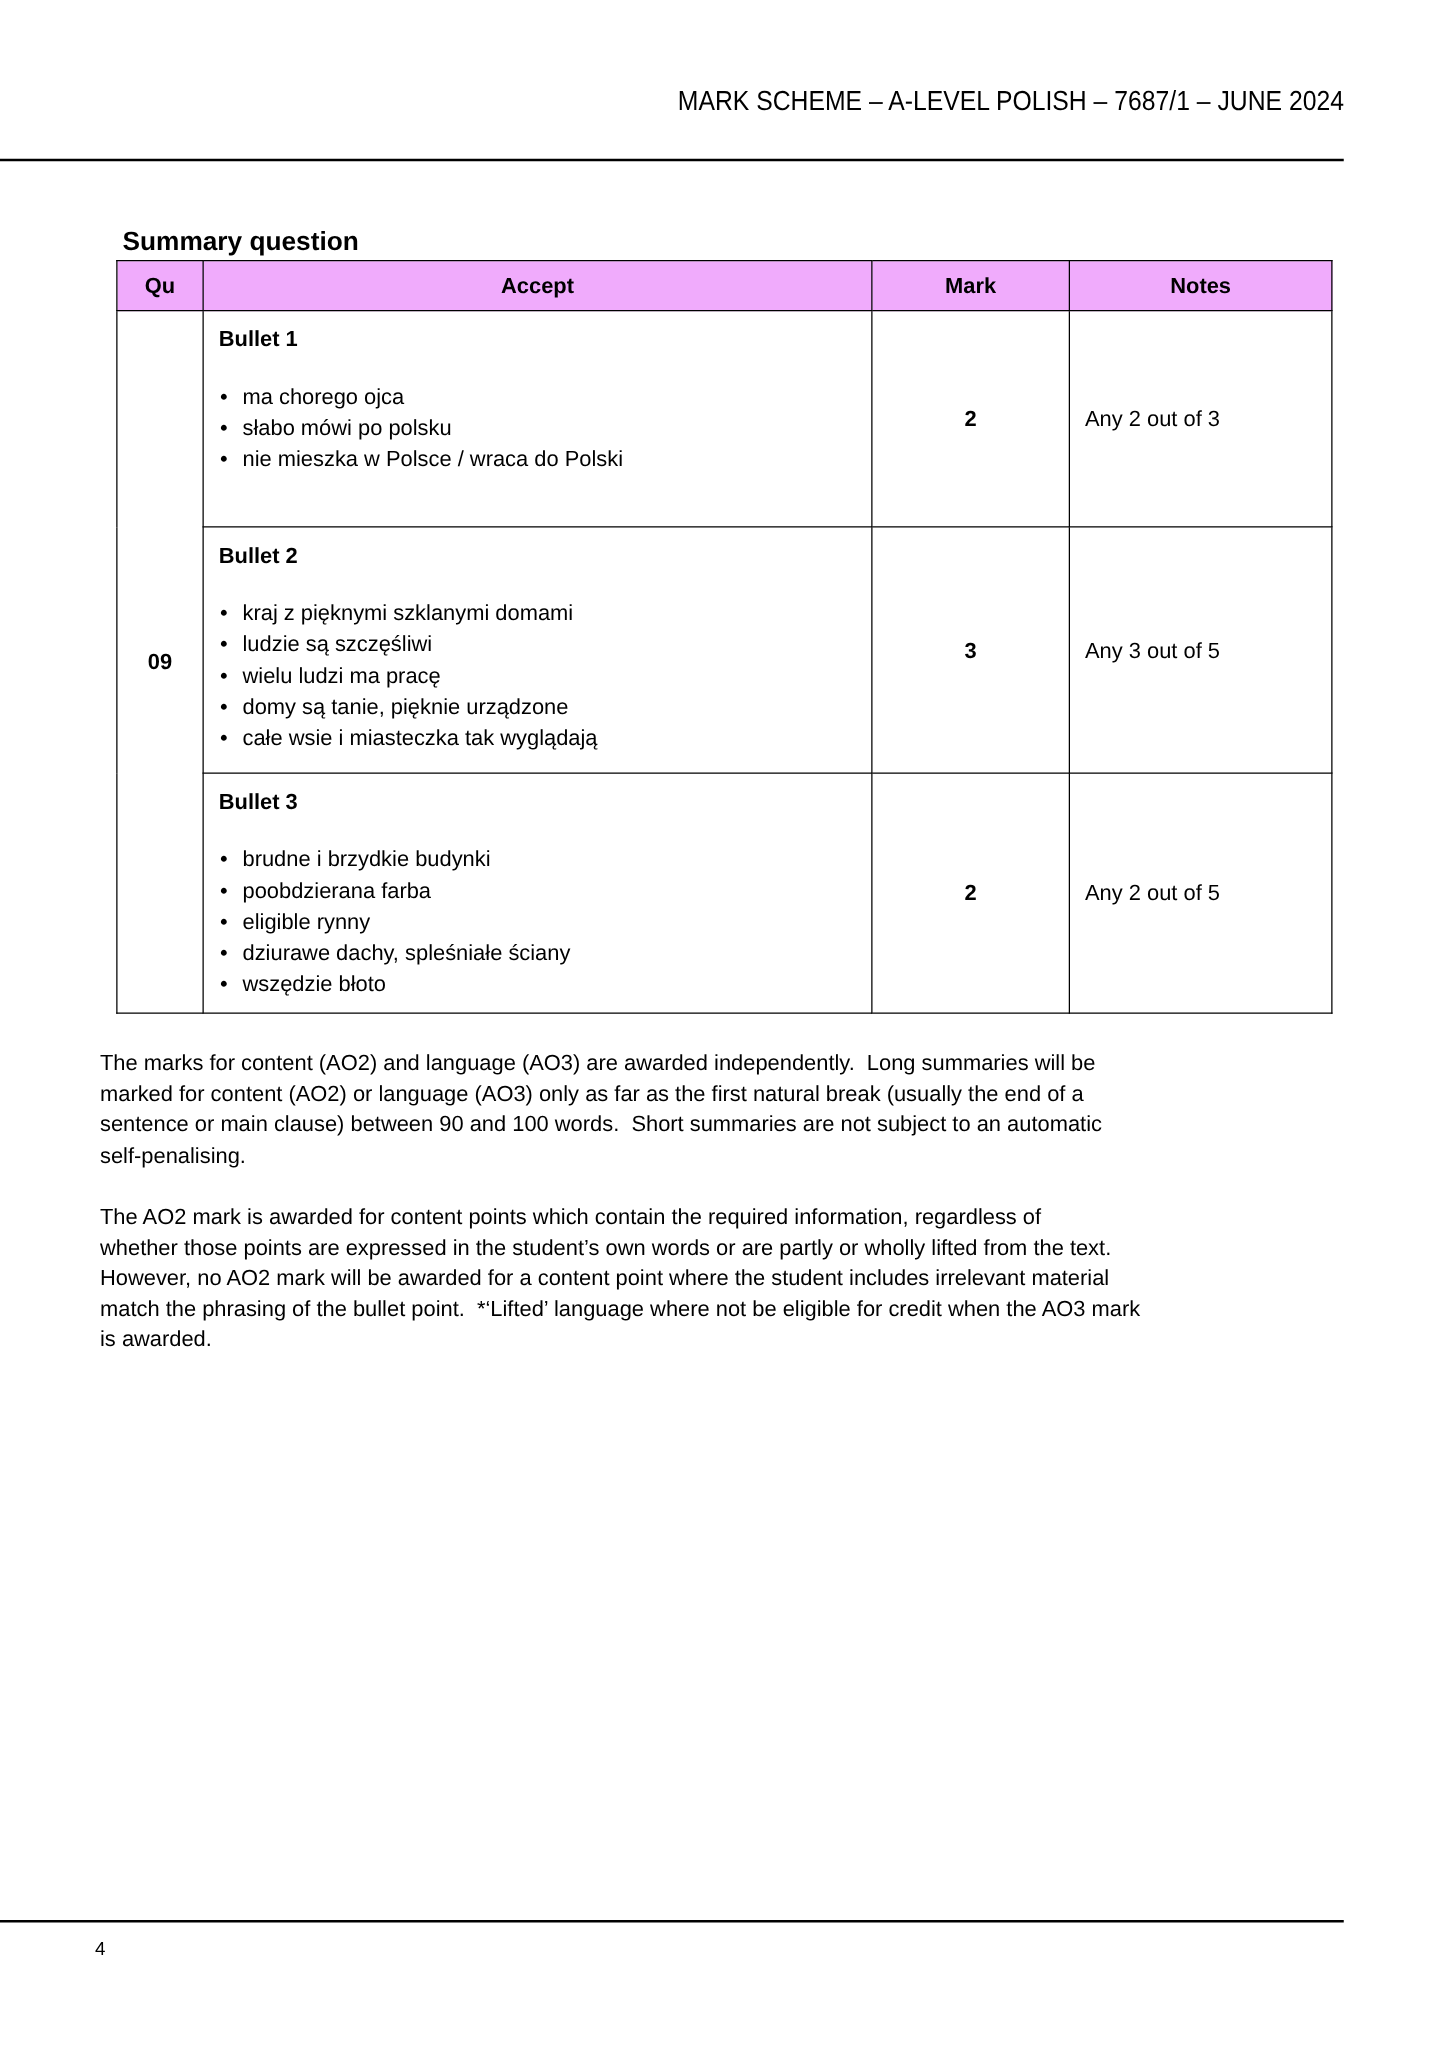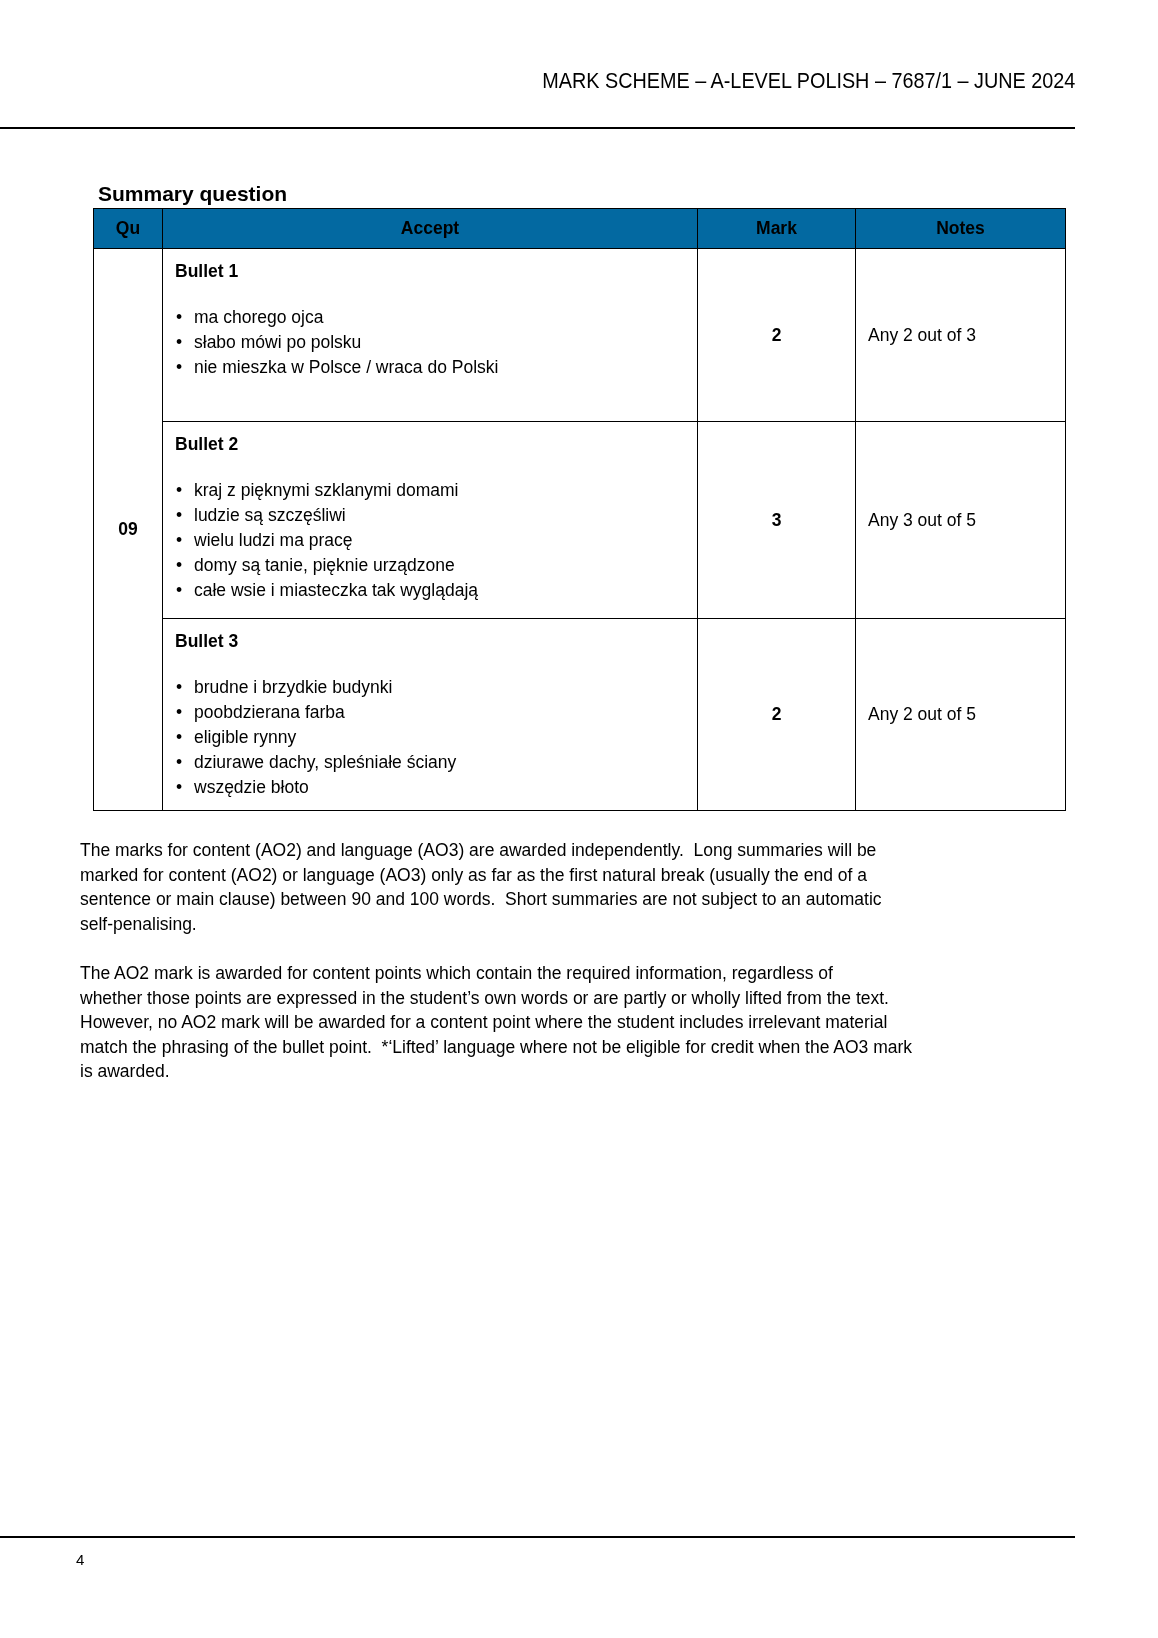--- a/index.html
+++ b/index.html
@@ -49,21 +49,21 @@
     top: 208px;
     left: 93px;
     border-collapse: collapse;
     table-layout: fixed;
   }
   .mark-table th, .mark-table td {
     border: 1.5px solid #000000;
     font-size: 17.5px;
   }
   .mark-table th {
-    background: #0369a1;
+    background: #f0abfc;
     font-weight: bold;
     height: 40px;
     text-align: center;
     vertical-align: middle;
   }
   .qu-cell {
     text-align: center;
     vertical-align: middle;
     font-weight: bold;
   }

